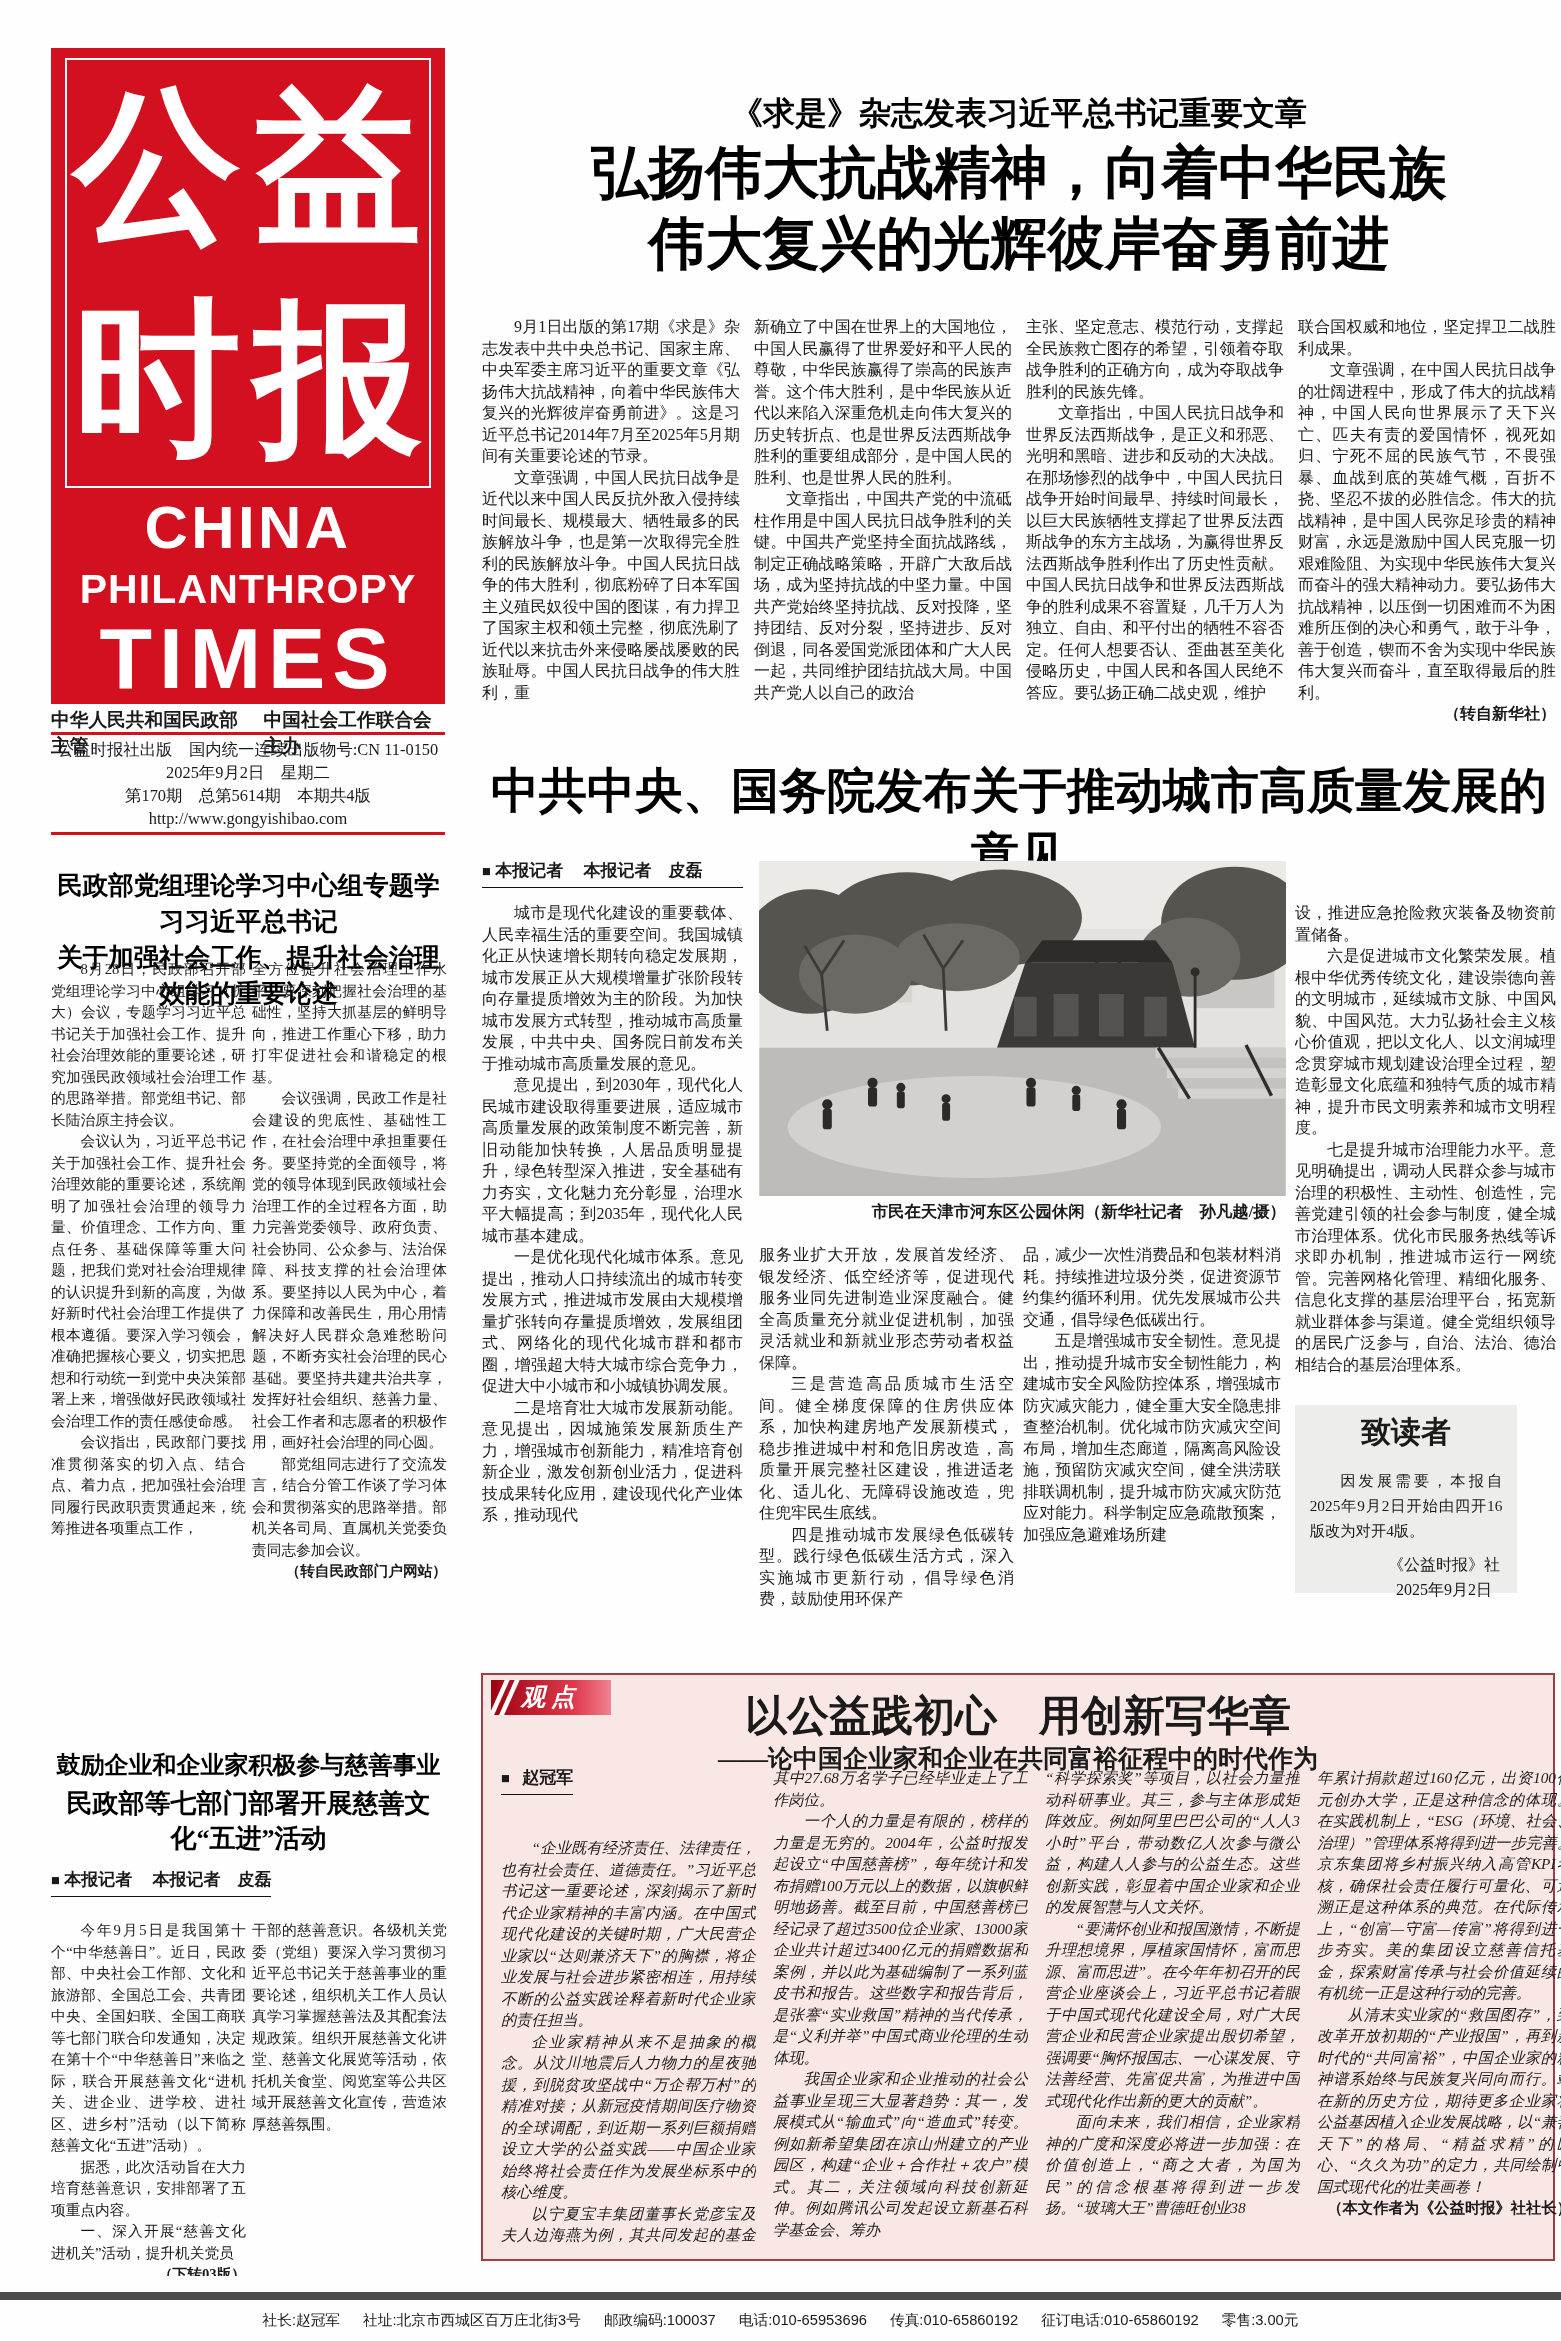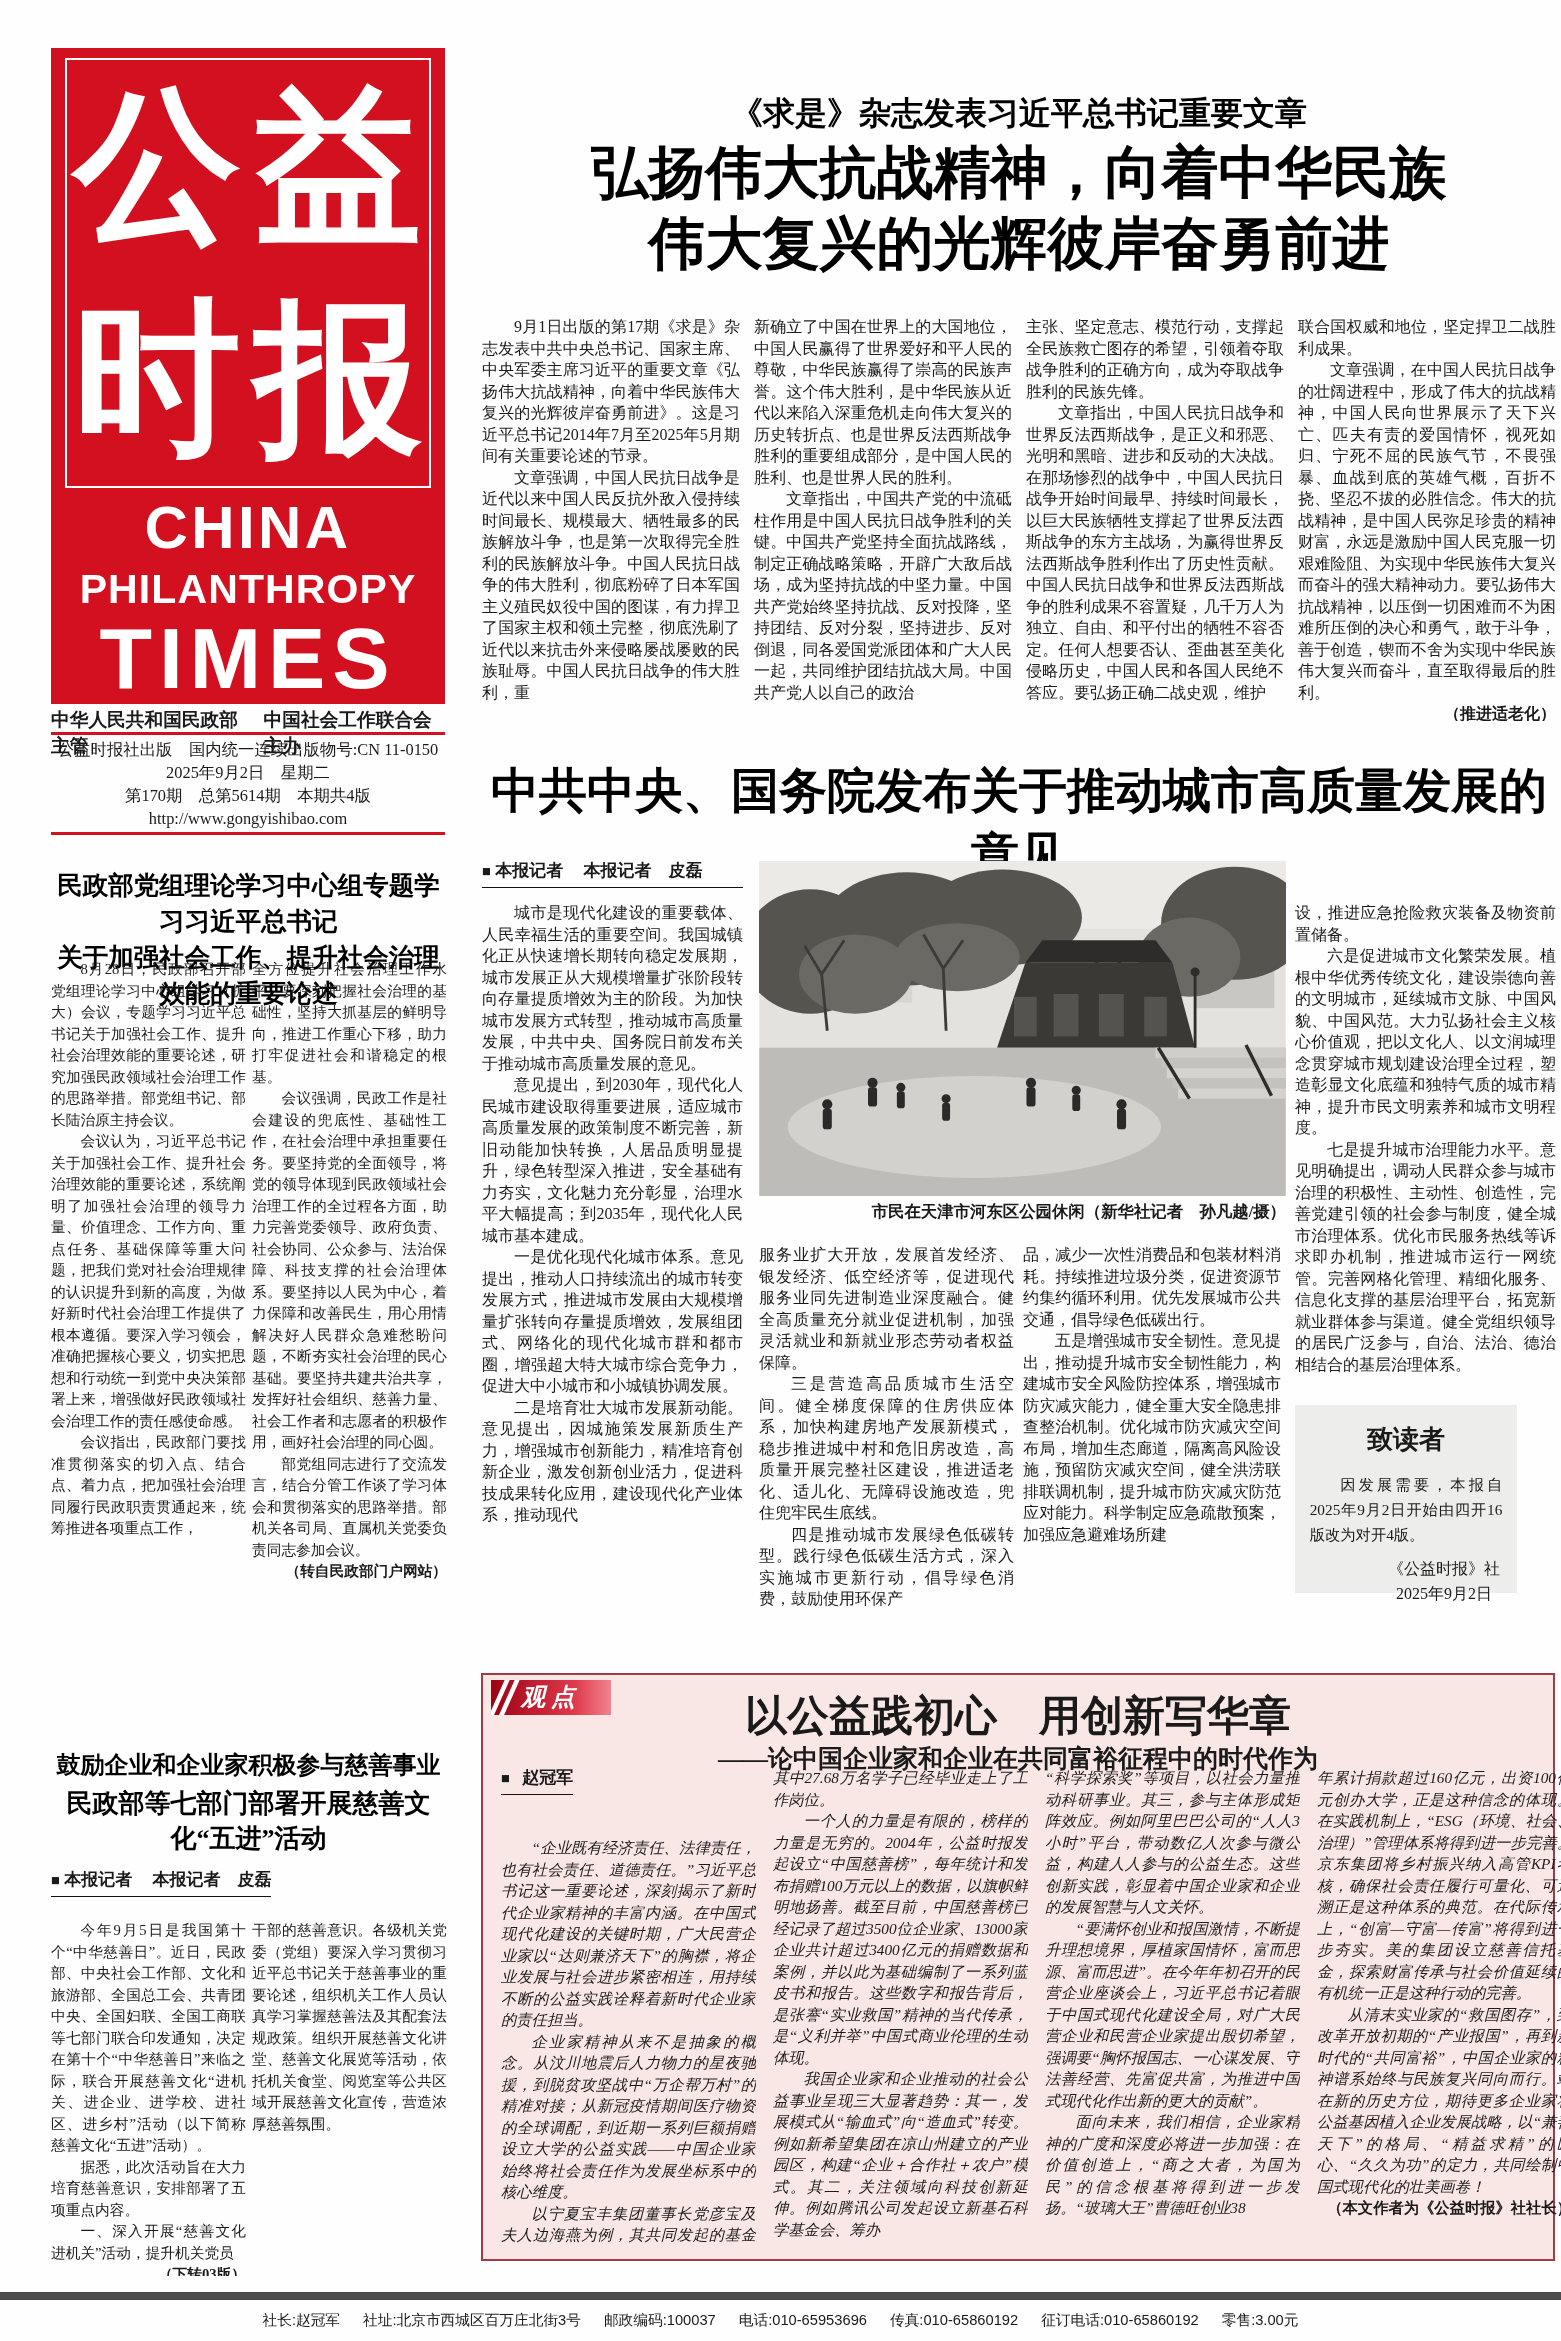--- a/index.html
+++ b/index.html
@@ -19,21 +19,21 @@
   
   .col{position:absolute;text-align:justify;overflow:hidden;font-size:16px;line-height:21.5px;}
   .col p{margin:0;text-indent:2em;}
   .col p.cont{text-indent:0;}
   .col p.credit{text-align:right;text-indent:0;}
   .h-black{font-weight:900;text-align:center;color:#000;}
   .byline{font-size:17px;font-weight:700;border-bottom:1.7px solid #111;padding-bottom:4.5px;display:inline-block;}
   .sq{font-size:14.7px;}
   
   .notice{background:#ededeb;}
-  .notice .nt{ text-align:center;font-size:26px;font-weight:900;margin-top:17px;}
+  .notice .nt{ text-align:center;font-size:30px;font-weight:900;margin-top:7px;}
   .notice .nb{margin:14.7px 14.7px 0 14.7px;font-size:15.3px;line-height:25px;text-align:justify;text-indent:2em;}
   .notice .ns{margin-top:9px;text-align:right;font-size:16px;line-height:25px;padding-right:17px;}
   
   .opinion{background:#f9e7e5;border:2.8px solid #a43b44;}
   .op-label{position:absolute;left:8px;top:4.5px;width:120px;height:35px;
             background:linear-gradient(90deg,#9d0212,#e03a4d 70%,#ef8490);
             color:#fff;font-weight:900;font-size:24px;display:flex;align-items:center;justify-content:center;
             font-style:italic;letter-spacing:5.7px;overflow:hidden;}
   .op-label i{position:absolute;top:-5.7px;bottom:-5.7px;width:5.1px;background:#fff;transform:skewX(-24deg);}
   .op-title{position:absolute;left:0;width:100%;text-align:center;font-weight:900;}
@@ -87,21 +87,21 @@
     <p class="cont">新确立了中国在世界上的大国地位，中国人民赢得了世界爱好和平人民的尊敬，中华民族赢得了崇高的民族声誉。这个伟大胜利，是中华民族从近代以来陷入深重危机走向伟大复兴的历史转折点、也是世界反法西斯战争胜利的重要组成部分，是中国人民的胜利、也是世界人民的胜利。</p>
     <p>文章指出，中国共产党的中流砥柱作用是中国人民抗日战争胜利的关键。中国共产党坚持全面抗战路线，制定正确战略策略，开辟广大敌后战场，成为坚持抗战的中坚力量。中国共产党始终坚持抗战、反对投降，坚持团结、反对分裂，坚持进步、反对倒退，同各爱国党派团体和广大人民一起，共同维护团结抗战大局。中国共产党人以自己的政治</p>
   </div>
   <div class="col" style="left:1026px;top:316px;width:258px;height:405px;">
     <p class="cont">主张、坚定意志、模范行动，支撑起全民族救亡图存的希望，引领着夺取战争胜利的正确方向，成为夺取战争胜利的民族先锋。</p>
     <p>文章指出，中国人民抗日战争和世界反法西斯战争，是正义和邪恶、光明和黑暗、进步和反动的大决战。在那场惨烈的战争中，中国人民抗日战争开始时间最早、持续时间最长，以巨大民族牺牲支撑起了世界反法西斯战争的东方主战场，为赢得世界反法西斯战争胜利作出了历史性贡献。中国人民抗日战争和世界反法西斯战争的胜利成果不容置疑，几千万人为独立、自由、和平付出的牺牲不容否定。任何人想要否认、歪曲甚至美化侵略历史，中国人民和各国人民绝不答应。要弘扬正确二战史观，维护</p>
   </div>
   <div class="col" style="left:1298px;top:316px;width:258px;height:405px;">
     <p class="cont">联合国权威和地位，坚定捍卫二战胜利成果。</p>
     <p>文章强调，在中国人民抗日战争的壮阔进程中，形成了伟大的抗战精神，中国人民向世界展示了天下兴亡、匹夫有责的爱国情怀，视死如归、宁死不屈的民族气节，不畏强暴、血战到底的英雄气概，百折不挠、坚忍不拔的必胜信念。伟大的抗战精神，是中国人民弥足珍贵的精神财富，永远是激励中国人民克服一切艰难险阻、为实现中华民族伟大复兴而奋斗的强大精神动力。要弘扬伟大抗战精神，以压倒一切困难而不为困难所压倒的决心和勇气，敢于斗争，善于创造，锲而不舍为实现中华民族伟大复兴而奋斗，直至取得最后的胜利。</p>
-    <p class="credit" style="font-weight:700;">（推进适老化）</p>
+    <p class="credit" style="font-weight:700;">（转自新华社）</p>
   </div>
 
   <div class="abs h-black" style="left:482px;top:759px;width:1074px;font-size:48px;">中共中央、国务院发布关于推动城市高质量发展的意见</div>
 
   <div class="abs" style="left:482px;top:859px;">
     <span class="byline" style="width:261px;">
       <span class="sq">■</span>
       <span> 本报记者</span>
       <span style="margin-left:16px;">本报记者　皮磊</span>
     </span>

